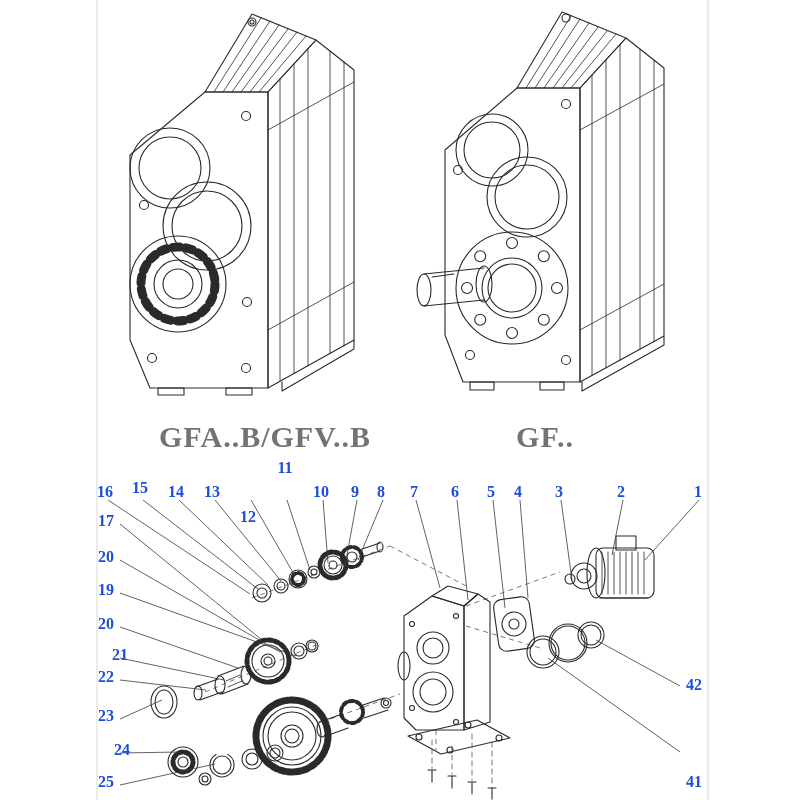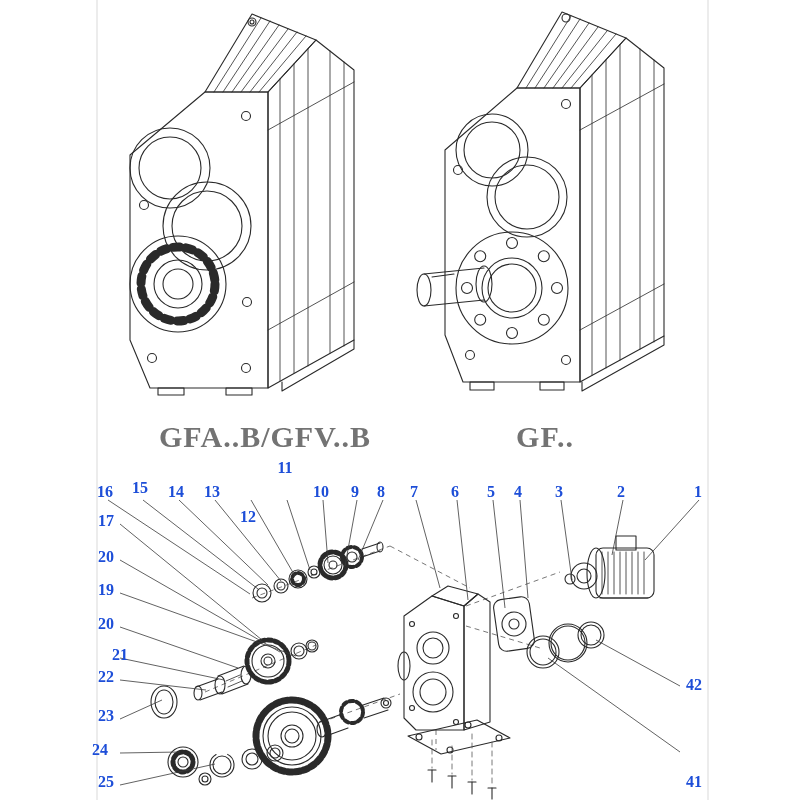--- a/index.html
+++ b/index.html
@@ -342,20 +342,20 @@
     <span class="callout" style="left:621px;top:492px;">2</span>
     <span class="callout" style="left:698px;top:492px;">1</span>
 
     <span class="callout" style="left:106px;top:521px;">17</span>
     <span class="callout" style="left:106px;top:557px;">20</span>
     <span class="callout" style="left:106px;top:590px;">19</span>
     <span class="callout" style="left:106px;top:624px;">20</span>
     <span class="callout" style="left:106px;top:655px;margin-left:14px;">21</span>
     <span class="callout" style="left:106px;top:677px;">22</span>
     <span class="callout" style="left:106px;top:716px;">23</span>
-    <span class="callout" style="left:100px;top:750px;">24</span>
+    <span class="callout" style="left:122px;top:750px;">24</span>
     <span class="callout" style="left:106px;top:782px;">25</span>
 
     <span class="callout" style="left:694px;top:685px;">42</span>
     <span class="callout" style="left:694px;top:782px;">41</span>
   </div>
 
 </div>
 
 </body></html>

